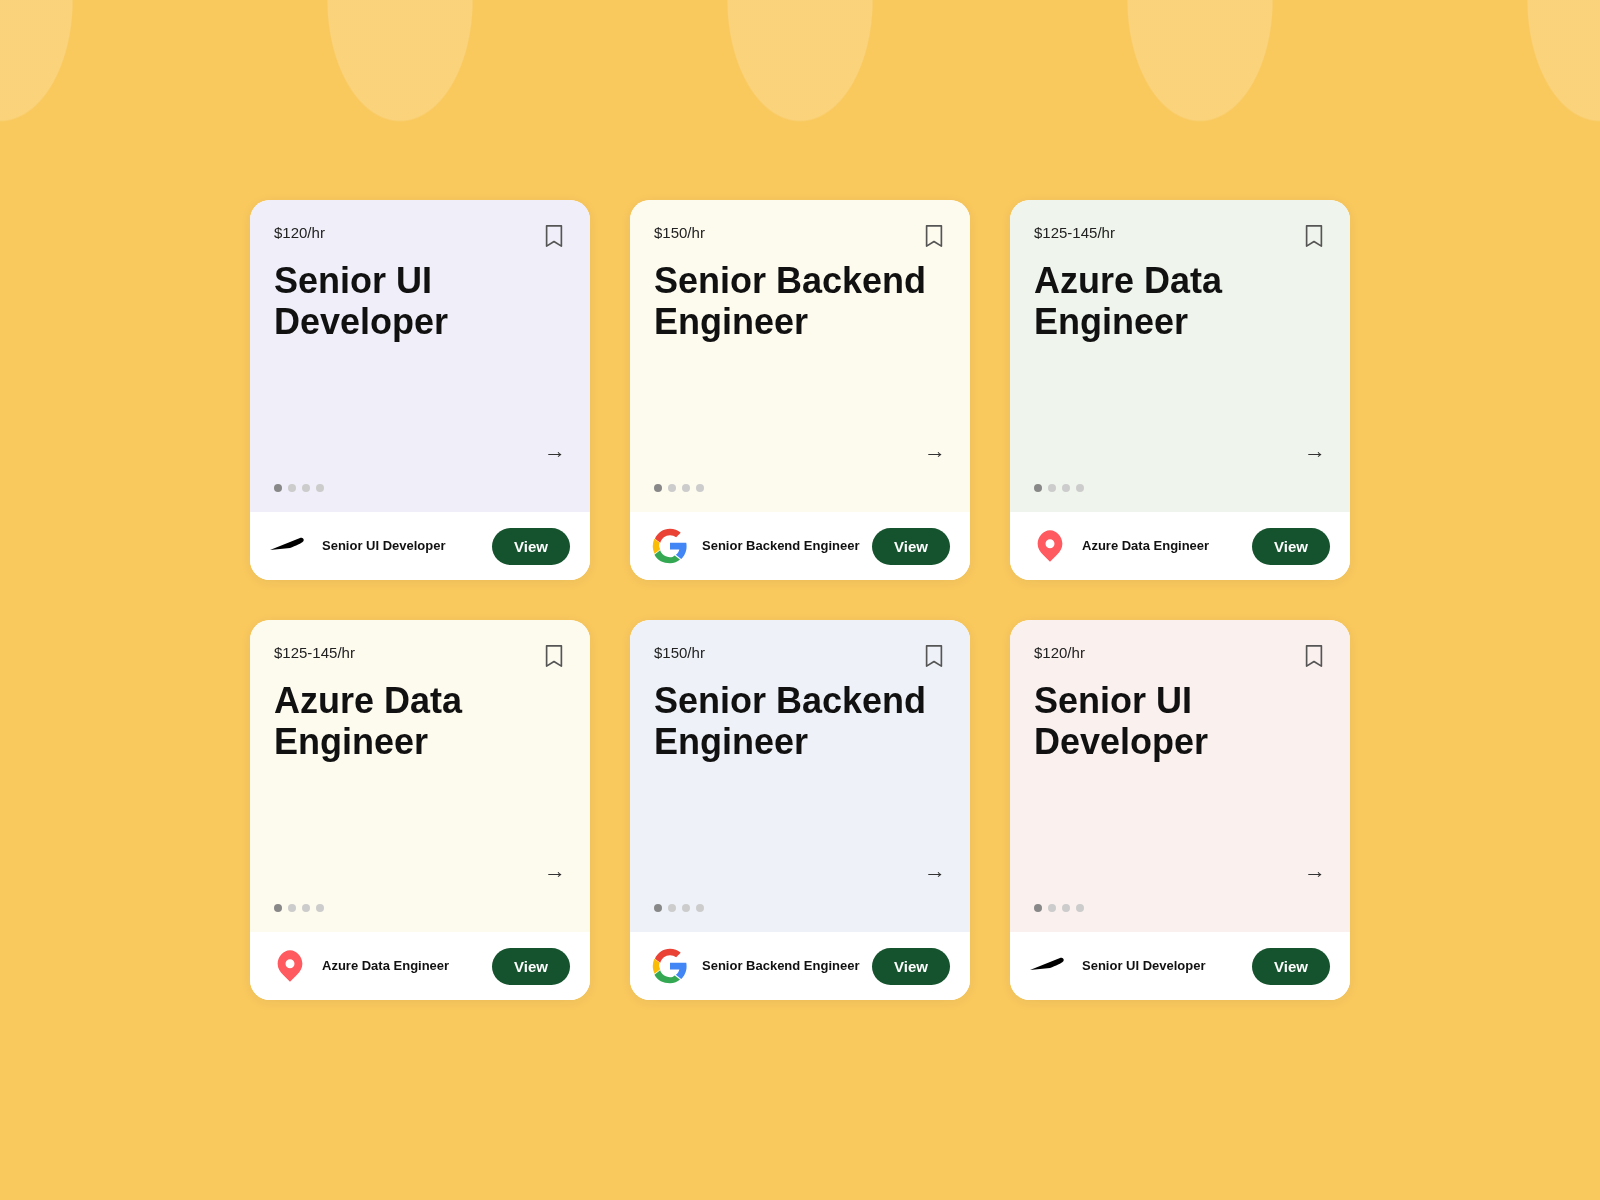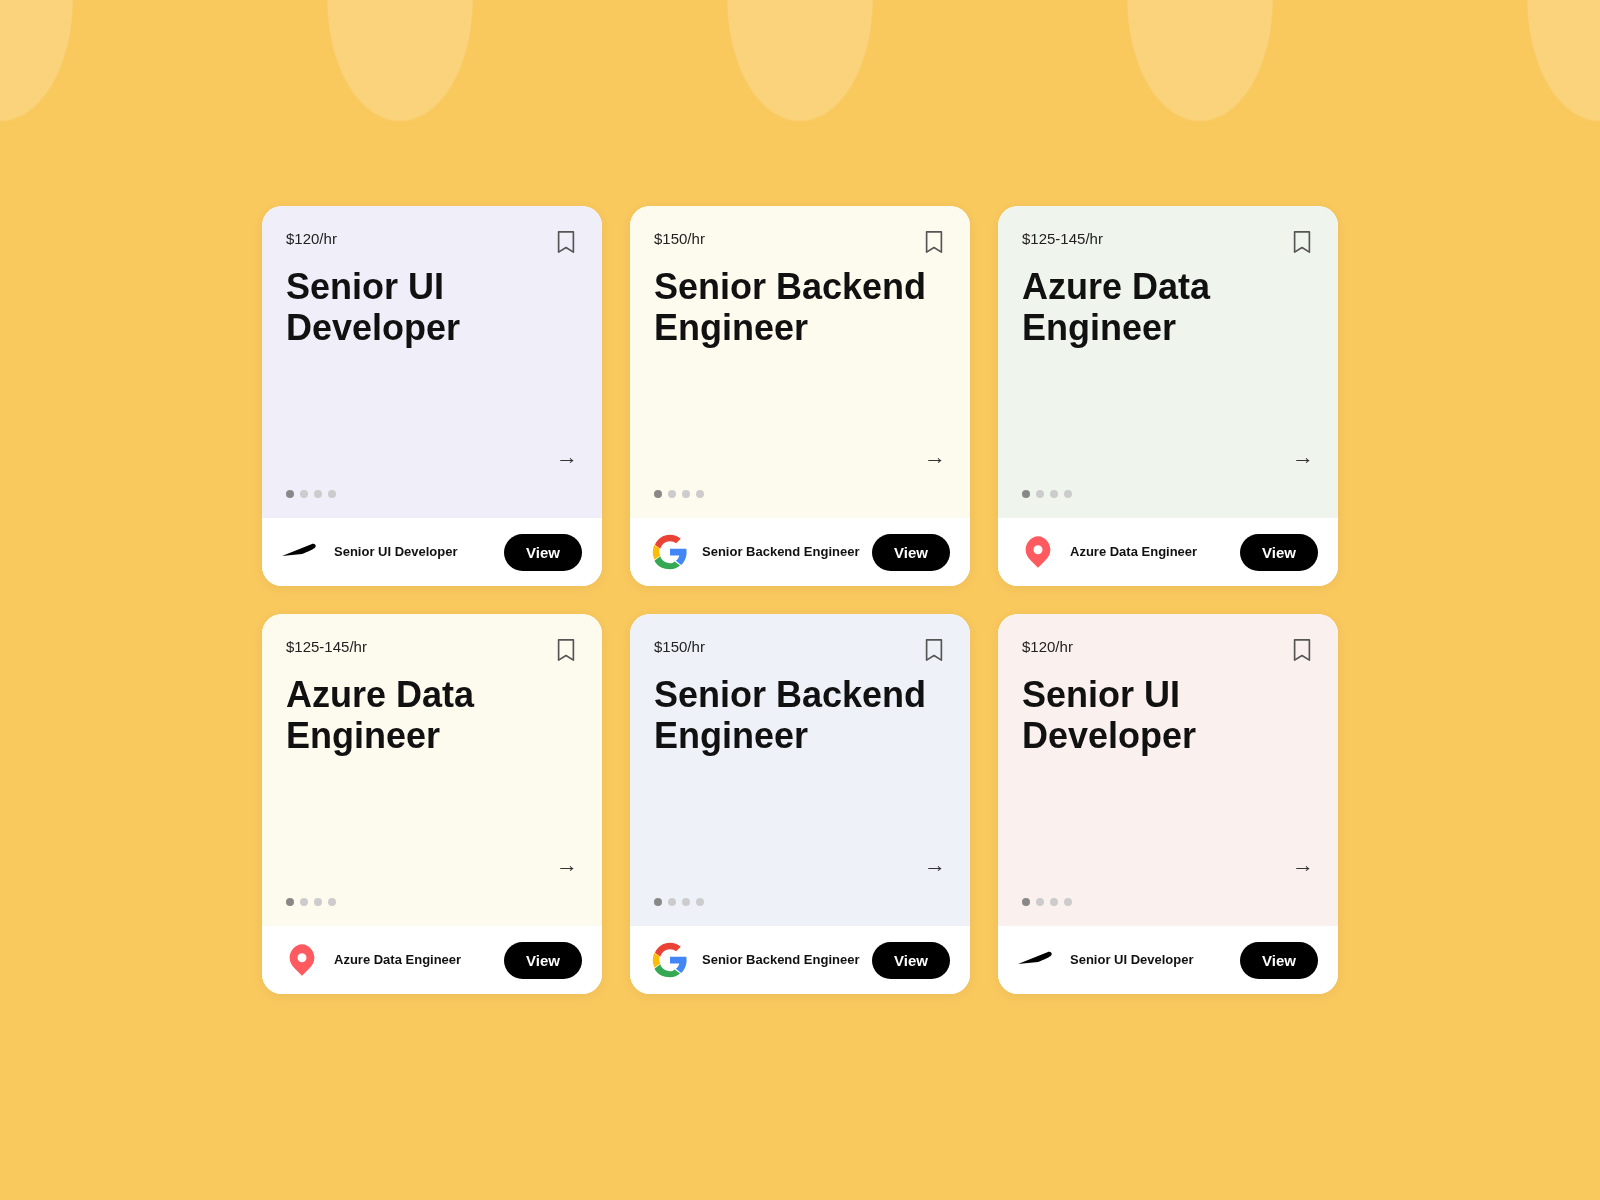--- a/index.html
+++ b/index.html
@@ -27,21 +27,21 @@
         radial-gradient(ellipse 120px 200px at 50% 0%, rgba(255,255,255,0.18) 60%, transparent 61%),
         radial-gradient(ellipse 120px 200px at 75% 0%, rgba(255,255,255,0.18) 60%, transparent 61%),
         radial-gradient(ellipse 120px 200px at 100% 0%, rgba(255,255,255,0.18) 60%, transparent 61%);
       pointer-events: none;
     }
 
     .grid {
       display: grid;
       grid-template-columns: repeat(3, 340px);
       grid-template-rows: repeat(2, 380px);
-      gap: 28px;
+      gap: 40px;
       position: relative;
       z-index: 1;
     }
 
     .card {
       background: #fff;
       border-radius: 20px;
       display: flex;
       flex-direction: column;
       overflow: hidden;
@@ -149,21 +149,21 @@
     }
 
     .company-job-title {
       font-size: 13px;
       font-weight: 700;
       color: #111;
       line-height: 1.3;
     }
 
     .view-btn {
-      background: #000000;
+      background: #14532d;
       color: #fff;
       border: none;
       border-radius: 50px;
       padding: 10px 22px;
       font-size: 15px;
       font-weight: 600;
       cursor: pointer;
       white-space: nowrap;
     }
   </style>

